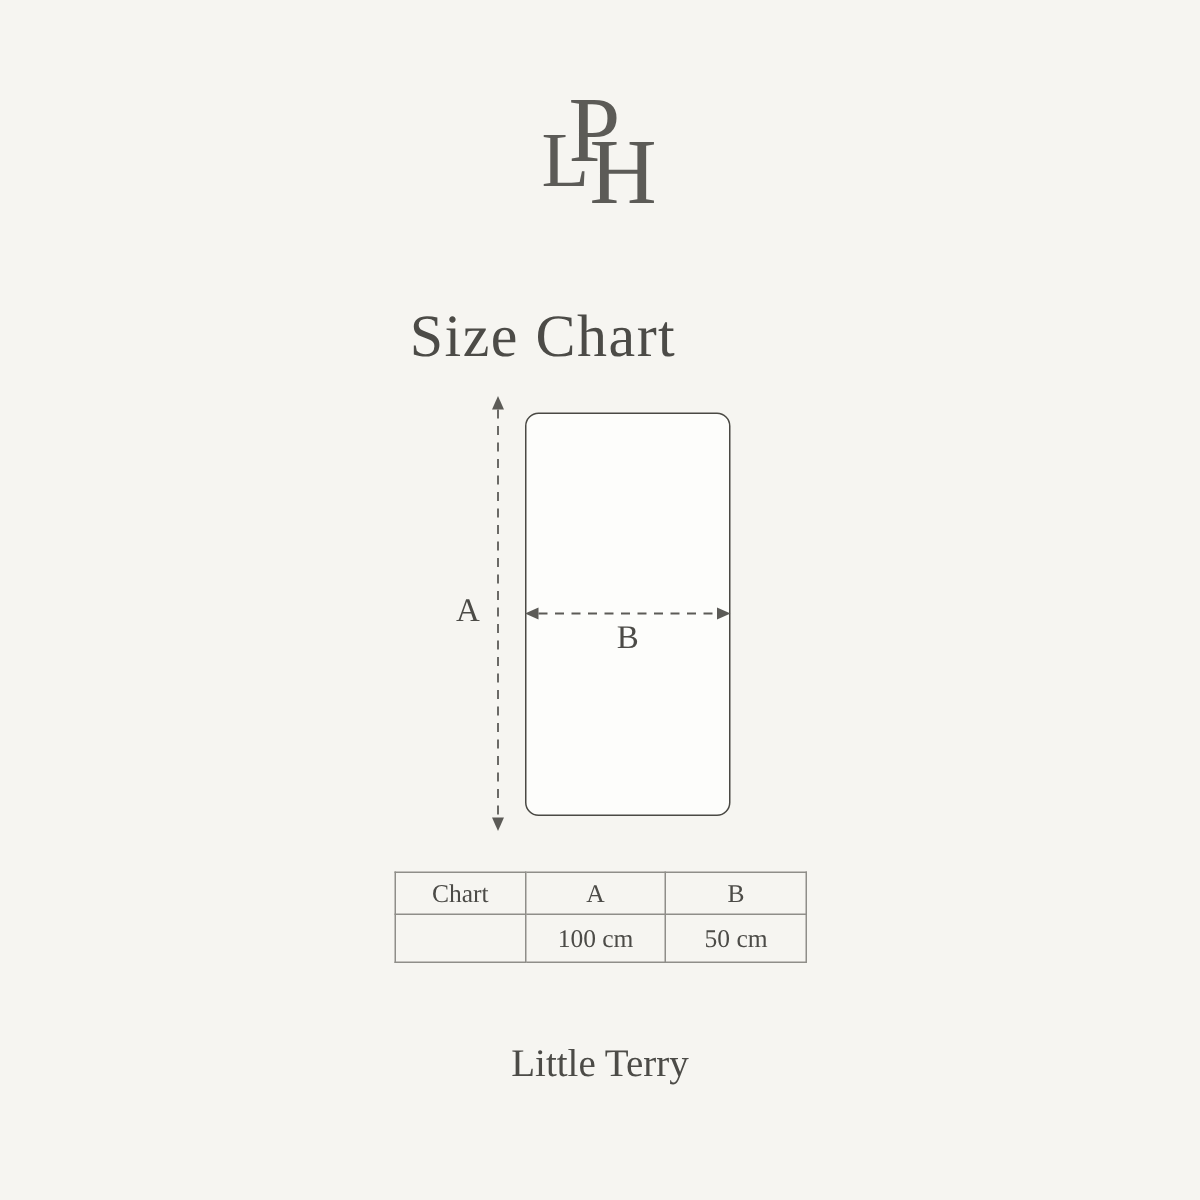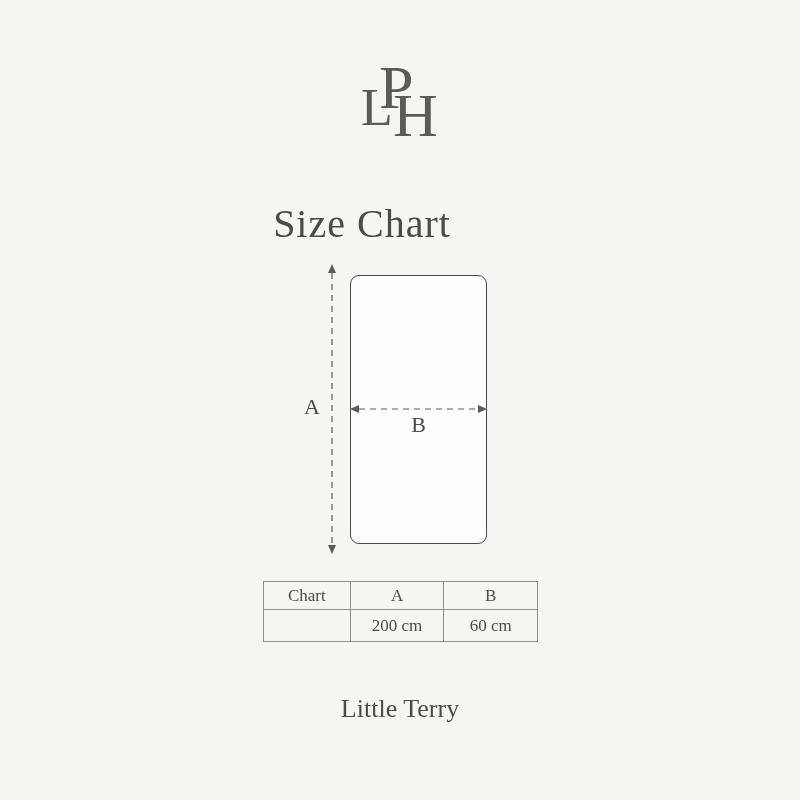--- a/index.html
+++ b/index.html
@@ -156,21 +156,21 @@
 
   <table class="size-table">
     <tbody>
       <tr class="hrow">
         <td class="col-size">Chart</td>
         <td class="col-a">A</td>
         <td class="col-b">B</td>
       </tr>
       <tr class="drow">
         <td class="col-size"></td>
-        <td class="col-a">200 cm</td>
-        <td class="col-b">60 cm</td>
+        <td class="col-a">100 cm</td>
+        <td class="col-b">50 cm</td>
       </tr>
     </tbody>
   </table>
 
   <div class="product-name">Little Terry</div>
 
 </div>
 
 </body></html>

